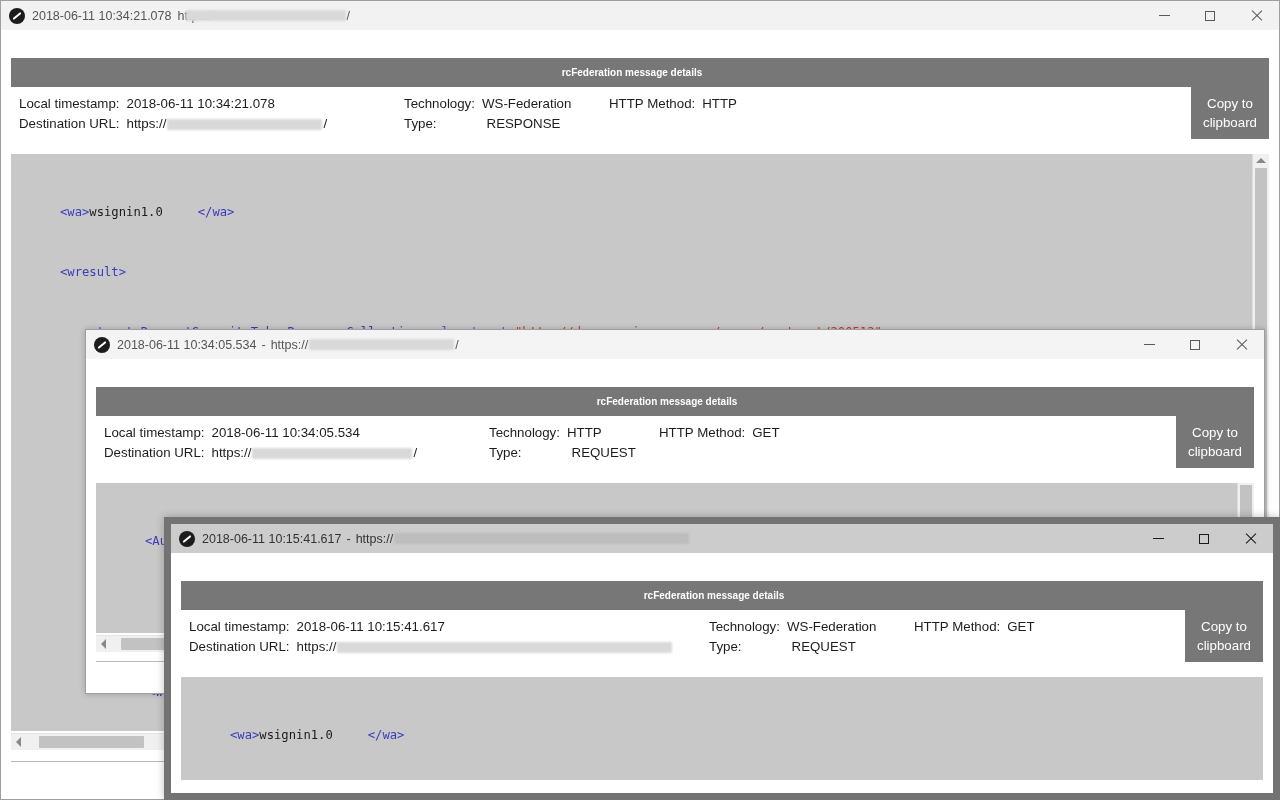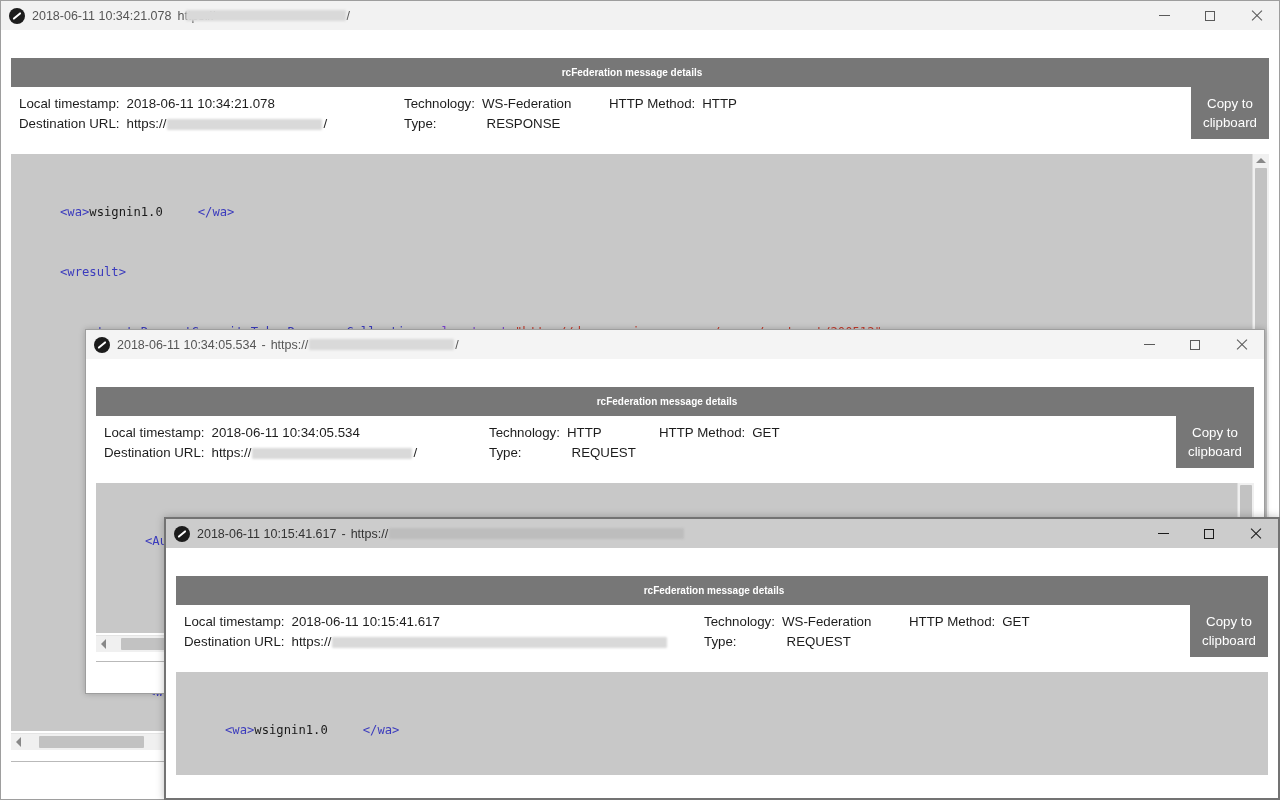--- a/index.html
+++ b/index.html
@@ -20,21 +20,21 @@
   }
 
   
   .window {
     position: absolute;
     background: #ffffff;
     box-sizing: border-box;
     overflow: hidden;
   }
   .win-border-gray { border: 1px solid #9e9e9e; }
-  .win-border-blue { border: 2px solid #737373; }
+  .win-border-blue { border: 7px solid #737373; }
 
   .titlebar {
     height: 29px;
     display: flex;
     align-items: center;
     box-sizing: border-box;
     position: relative;
   }
   .titlebar.inactive { background: #f2f2f2; }
   .titlebar.inactive2 { background: #f4f4f4; }

